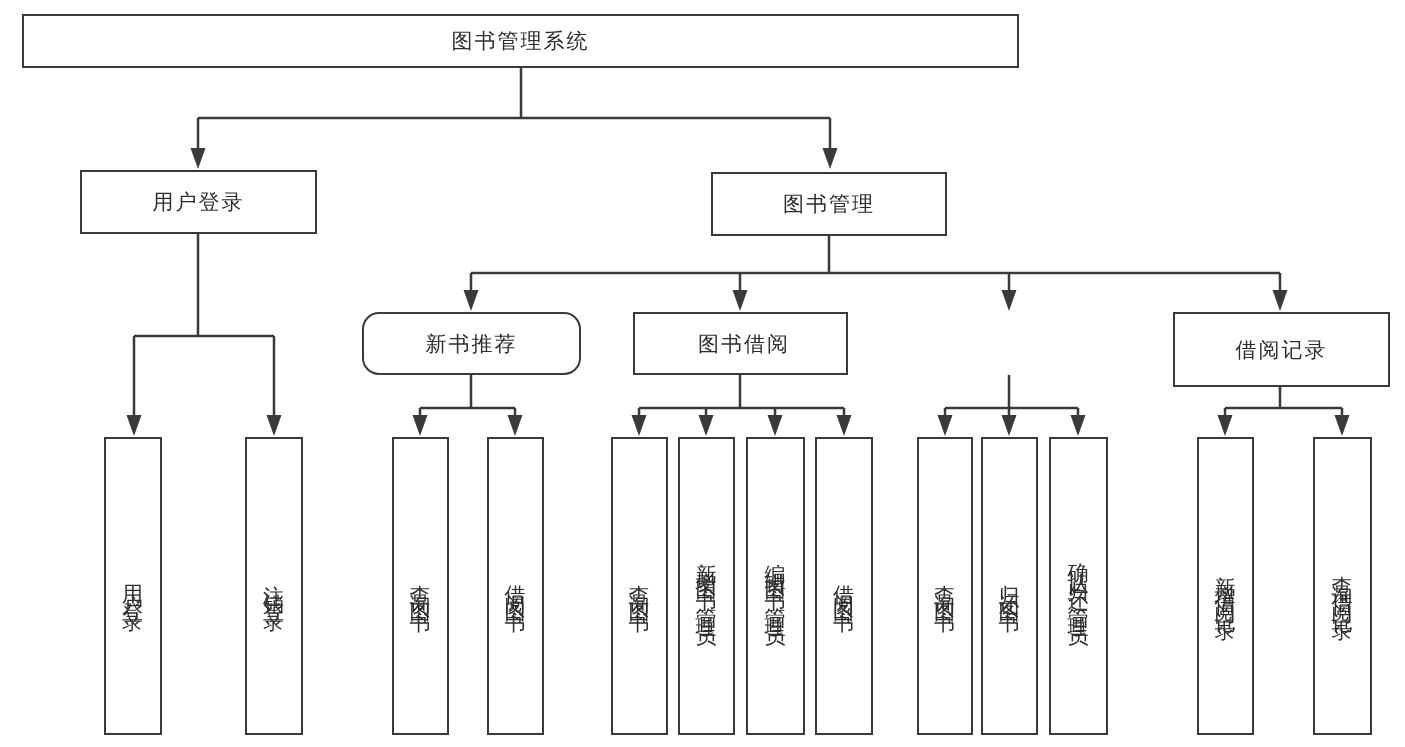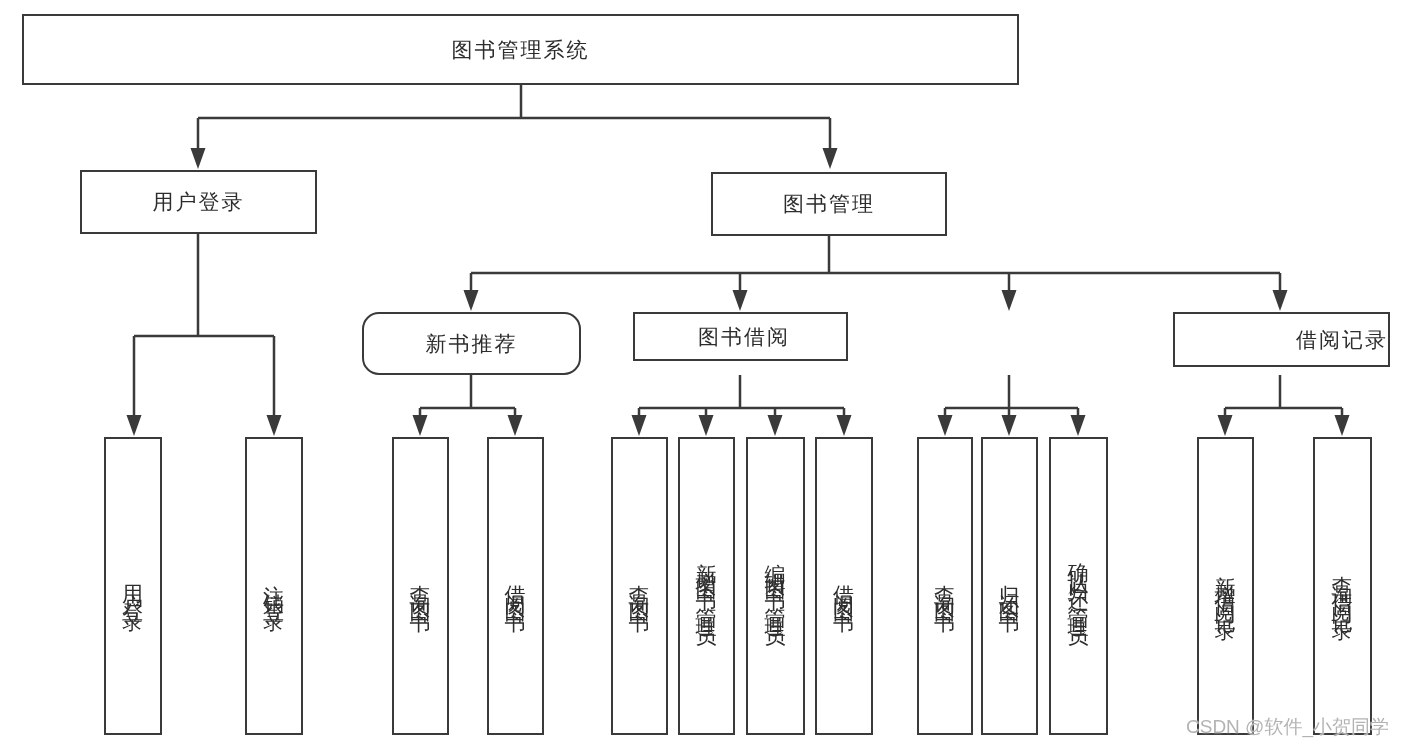--- a/index.html
+++ b/index.html
@@ -100,38 +100,38 @@
     <path d="M1009,375 V408 M945,408 H1078 M945,408 V418 M1009,408 V418 M1078,408 V418"></path>
     <polygon points="945,436 937.5,415 952.5,415"></polygon>
     <polygon points="1009,436 1001.5,415 1016.5,415"></polygon>
     <polygon points="1078,436 1070.5,415 1085.5,415"></polygon>
 
     <path d="M1280,375 V408 M1225,408 H1342 M1225,408 V418 M1342,408 V418"></path>
     <polygon points="1225,436 1217.5,415 1232.5,415"></polygon>
     <polygon points="1342,436 1334.5,415 1349.5,415"></polygon>
   </svg>
 
-  <div class="box" style="left:22px;top:14px;width:997px;height:71px;">
+  <div class="box" style="left:22px;top:14px;width:997px;height:54px;">
     <span class="hlabel">图书管理系统</span>
   </div>
 
   <div class="box" style="left:80px;top:170px;width:237px;height:64px;">
     <span class="hlabel">用户登录</span>
   </div>
   <div class="box" style="left:711px;top:172px;width:236px;height:64px;">
     <span class="hlabel">图书管理</span>
   </div>
 
   <div class="box" style="left:362px;top:312px;width:219px;height:63px;border-radius:17px;">
     <span class="hlabel">新书推荐</span>
   </div>
-  <div class="box" style="left:633px;top:312px;width:215px;height:49px;padding-left:7px;">
+  <div class="box" style="left:633px;top:312px;width:215px;height:63px;padding-left:7px;">
     <span class="hlabel">图书借阅</span>
   </div>
-  <div class="box" style="left:1173px;top:312px;width:217px;height:55px;justify-content:flex-end;">
+  <div class="box" style="left:1173px;top:312px;width:217px;height:75px;">
     <span class="hlabel">借阅记录</span>
   </div>
 
   <div class="box" style="left:104px;top:437px;width:58px;height:298px;">
     <span class="vlabel">用户登录</span>
   </div>
   <div class="box" style="left:245px;top:437px;width:58px;height:298px;">
     <span class="vlabel">注销登录</span>
   </div>
 
@@ -165,15 +165,14 @@
     <span class="vlabel">确认归还（管理员）</span>
   </div>
 
   <div class="box" style="left:1197px;top:437px;width:57px;height:298px;">
     <span class="vlabel">新增借阅记录</span>
   </div>
   <div class="box" style="left:1313px;top:437px;width:59px;height:298px;">
     <span class="vlabel">查询借阅记录</span>
   </div>
 
-  <div class="watermark">CSDN @软件_小贺同学</div>
 
 </div>
 
 </body></html>

